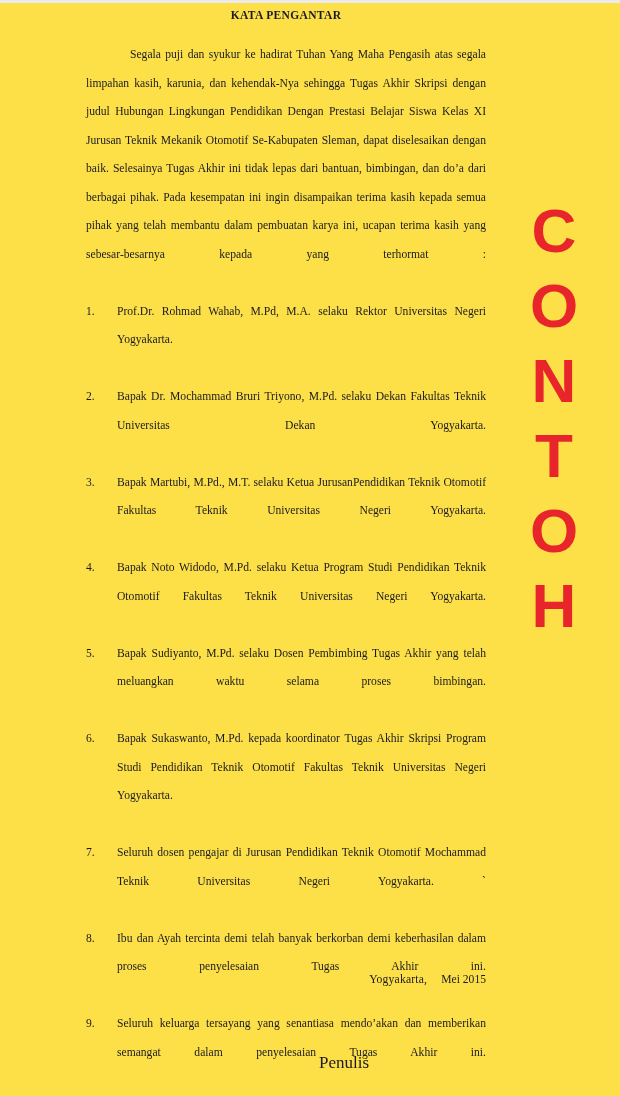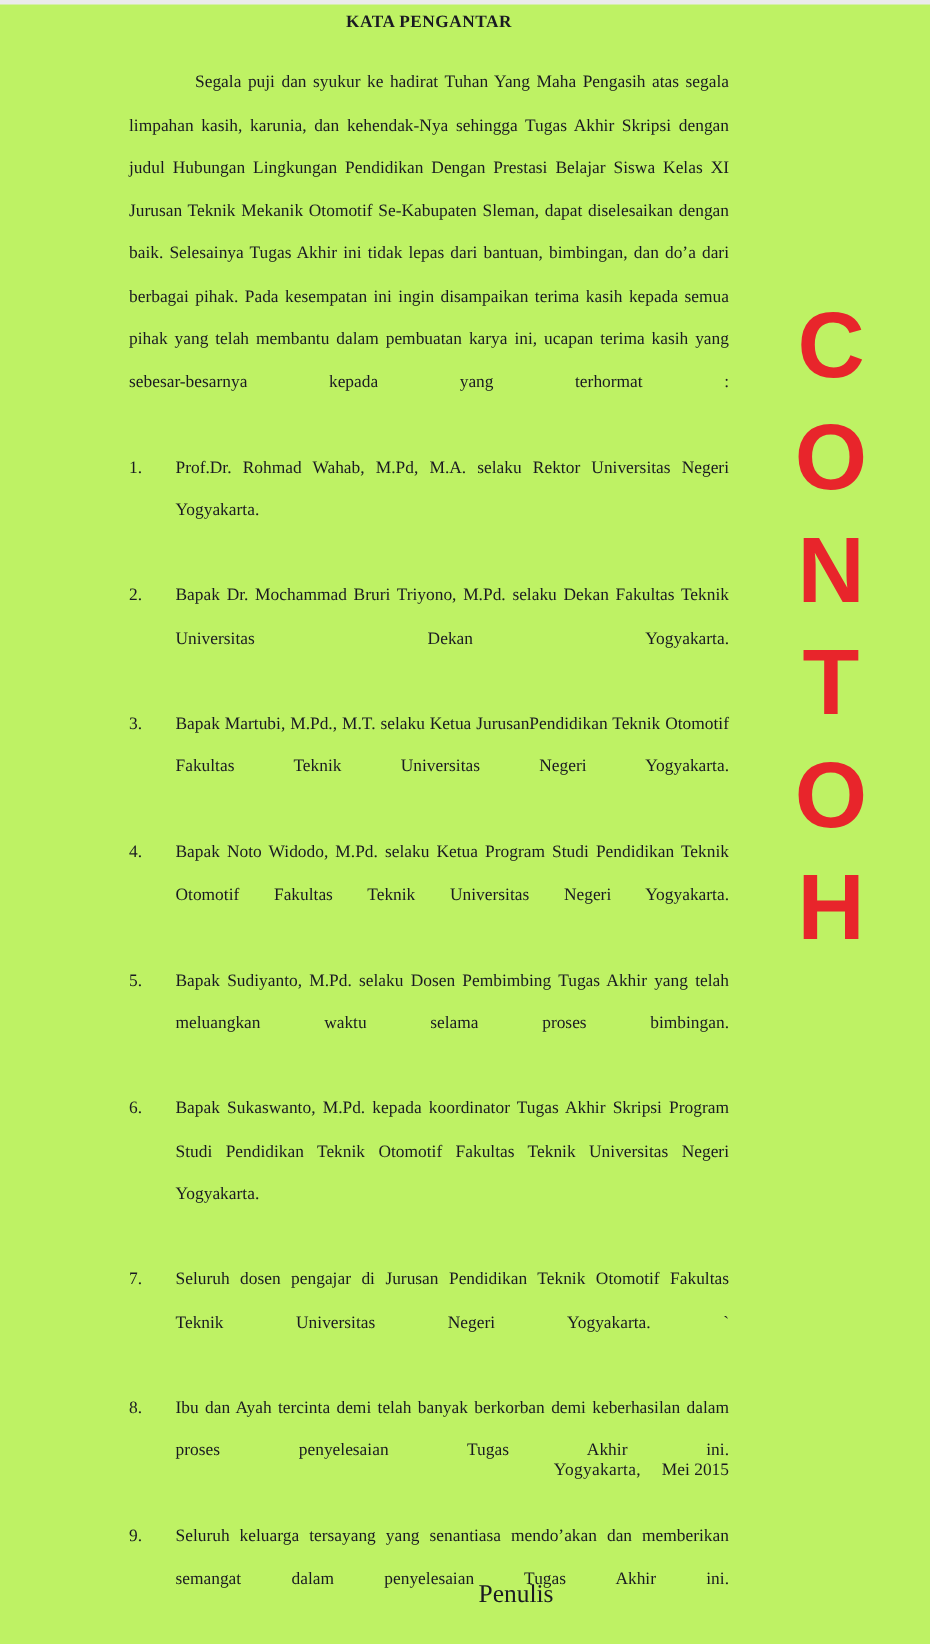--- a/index.html
+++ b/index.html
@@ -12,21 +12,21 @@
     height: 1096px;
     position: relative;
     overflow: hidden;
     font-family: "Liberation Serif", "DejaVu Serif", serif;
     color: #1a1a22;
   }
 
   #page {
     position: absolute;
     inset: 0;
-    background: #bef264;
+    background: #fde047;
   }
 
   #top-rule {
     position: absolute;
     top: 0; left: 0;
     width: 620px;
     height: 3px;
     background: #ebebeb;
   }
 
@@ -161,21 +161,21 @@
         <li>
           <span class="num">5.</span>
           <span class="itxt">Bapak Sudiyanto, M.Pd. selaku Dosen Pembimbing Tugas Akhir yang telah meluangkan waktu selama proses bimbingan.</span>
         </li>
         <li>
           <span class="num">6.</span>
           <span class="itxt">Bapak Sukaswanto, M.Pd. kepada koordinator Tugas Akhir Skripsi Program Studi Pendidikan Teknik Otomotif Fakultas Teknik Universitas Negeri Yogyakarta.</span>
         </li>
         <li>
           <span class="num">7.</span>
-          <span class="itxt">Seluruh dosen pengajar di Jurusan Pendidikan Teknik Otomotif Fakultas Teknik Universitas Negeri Yogyakarta. ˋ</span>
+          <span class="itxt">Seluruh dosen pengajar di Jurusan Pendidikan Teknik Otomotif Mochammad Teknik Universitas Negeri Yogyakarta. ˋ</span>
         </li>
         <li>
           <span class="num">8.</span>
           <span class="itxt">Ibu dan Ayah tercinta demi telah banyak berkorban demi keberhasilan dalam proses penyelesaian Tugas Akhir ini.</span>
         </li>
         <li>
           <span class="num">9.</span>
           <span class="itxt">Seluruh keluarga tersayang yang senantiasa mendo’akan dan memberikan semangat dalam penyelesaian Tugas Akhir ini.</span>
         </li>
         <li>

